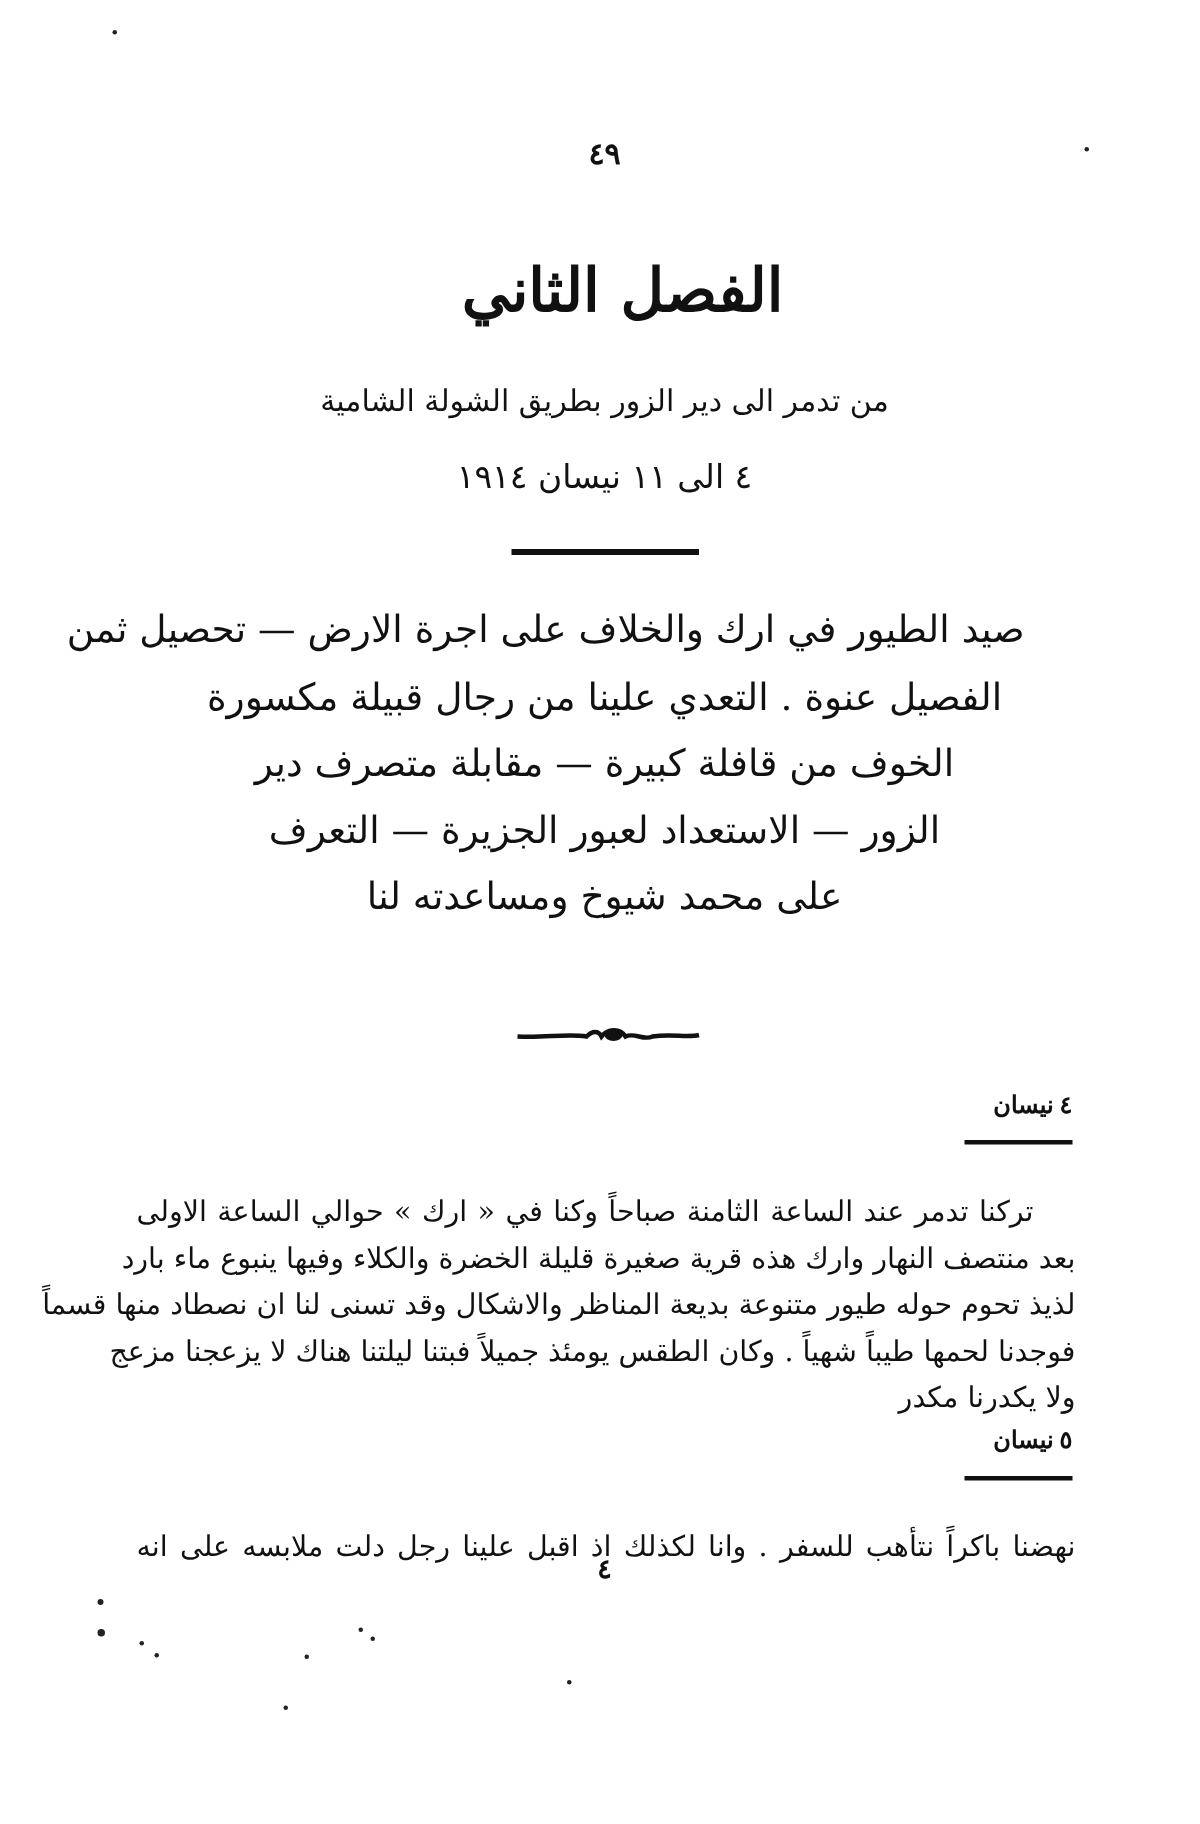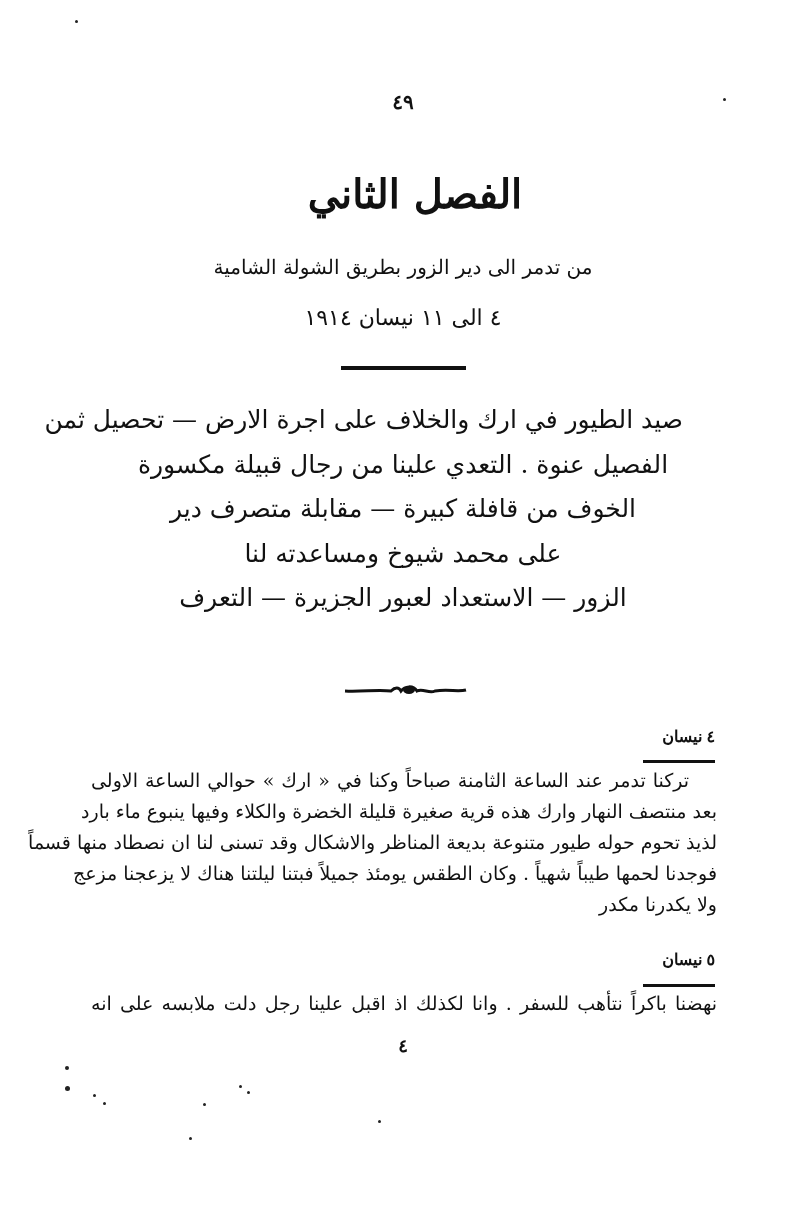--- a/index.html
+++ b/index.html
@@ -98,20 +98,21 @@
       top: 984px; right: 88px; width: 72px; height: 3px;
       position: absolute; background: #111; left: auto;
     }
     .paragraph {
       position: absolute;
       left: 88px;
       width: 626px;
       font-size: 19px;
       line-height: 31px;
       text-align: justify;
+      margin-top: 28px;
     }
     .paragraph .line { display: block; white-space: nowrap; text-align: justify; text-align-last: justify; }
     .paragraph .line.last { text-align-last: right; }
     .paragraph .line.first { padding-right: 28px; }
     .para-1 { top: 765px; }
     .para-2 { top: 988px; }
     .footer-signature {
       position: absolute;
       top: 1035px;
       left: 0; width: 800px;
@@ -137,22 +138,22 @@
   <div class="chapter-subtitle rtl">من تدمر الى دير الزور بطريق الشولة الشامية</div>
 
   <div class="chapter-dates rtl">٤ الى ١١ نيسان ١٩١٤</div>
 
   <div class="rule rule-top"></div>
 
   <div class="summary rtl">
     <span class="line">صيد الطيور في ارك والخلاف على اجرة الارض — تحصيل ثمن</span>
     <span class="line">الفصيل عنوة . التعدي علينا من رجال قبيلة مكسورة</span>
     <span class="line">الخوف من قافلة كبيرة — مقابلة متصرف دير</span>
+    <span class="line">الزور — الاستعداد لعبور الجزيرة — التعرف</span>
     <span class="line">على محمد شيوخ ومساعدته لنا</span>
-    <span class="line">الزور — الاستعداد لعبور الجزيرة — التعرف</span>
   </div>
 
   <svg class="ornament" viewBox="0 0 125 20" width="125" height="20">
     <path d="M2 11 C 20 12, 35 9, 48 11 C 52 7, 56 7, 58 11 C 62 6, 70 5, 74 11 C 80 8, 86 14, 92 11 C 105 9, 115 12, 123 10" stroke="#111" stroke-width="3" fill="none"></path>
     <ellipse cx="66" cy="10" rx="6" ry="4" fill="#111"></ellipse>
   </svg>
 
   <div class="entry-date entry-date-1 rtl">٤ نيسان</div>
   <div class="entry-underline-1"></div>
   <div class="paragraph para-1 rtl">

